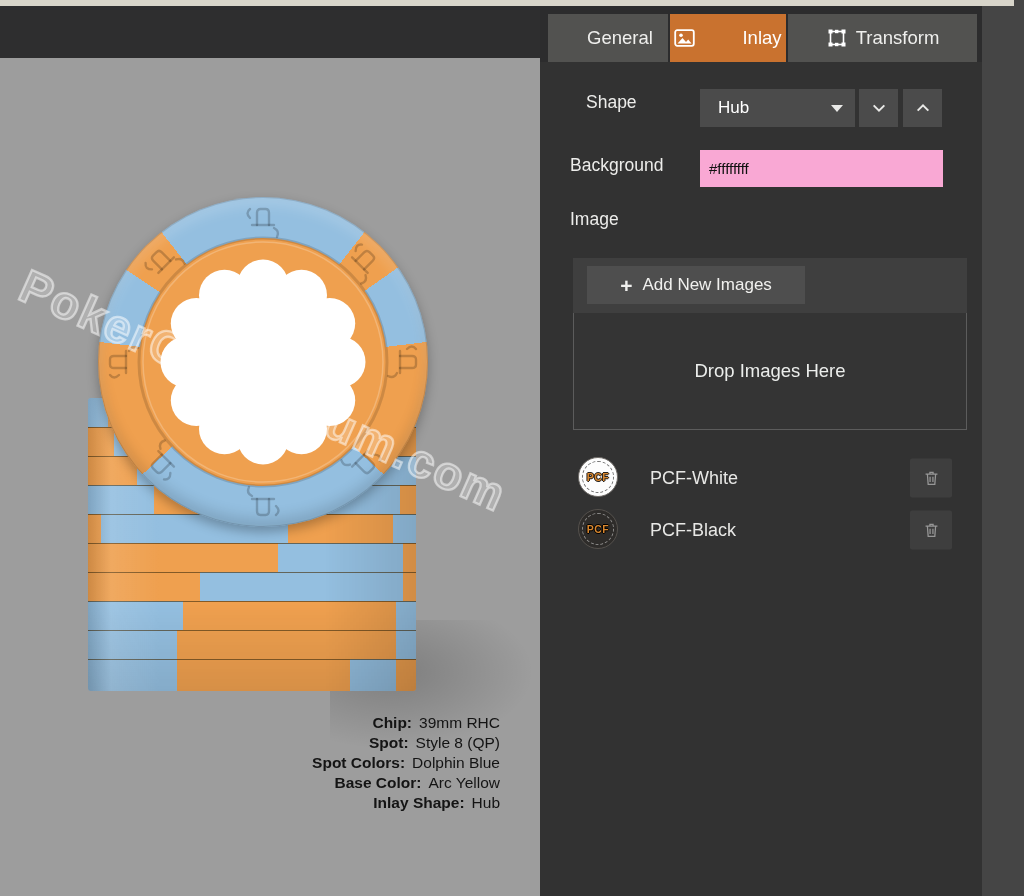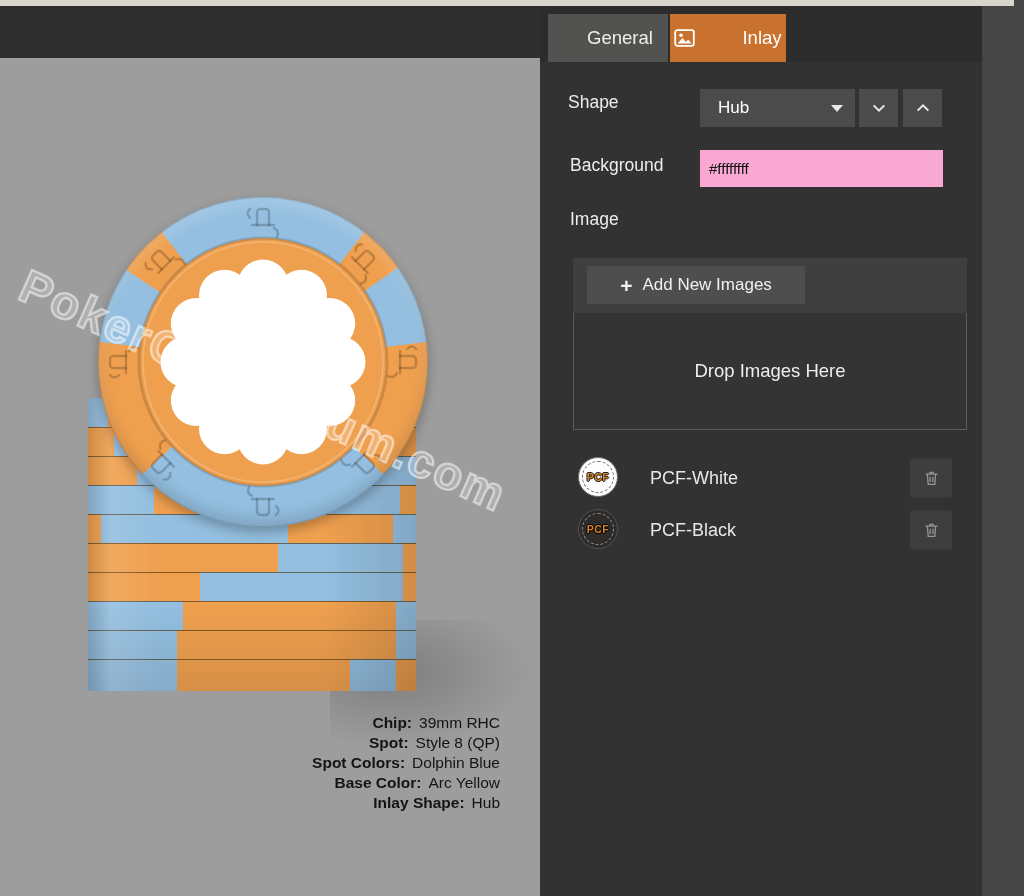--- a/index.html
+++ b/index.html
@@ -164,23 +164,37 @@
       <span>General</span>
     </div>
     <div class="tab active" style="left:130px;width:116px;gap:47px;">
       <svg width="21" height="18" viewBox="0 0 21 18">
         <rect x="1.2" y="1.2" width="18.6" height="15.6" rx="2" fill="none" stroke="#fff" stroke-width="1.8"></rect>
         <circle cx="7" cy="6.3" r="1.8" fill="#fff"></circle>
         <path d="M3.5 14.5 L8.5 9 L12 13 L14.2 10.6 L17.5 14.5 Z" fill="#fff"></path>
       </svg>
       <span>Inlay</span>
     </div>
-  </div>
-
-  <div class="abs plabel" style="left:28px;top:92px;">Shape</div>
+    <div class="tab" style="left:248px;width:189px;">
+      <svg width="22" height="22" viewBox="0 0 22 22">
+        <rect x="4.5" y="4.5" width="13" height="13" fill="none" stroke="#fff" stroke-width="1.6"></rect>
+        <g fill="#fff">
+          <rect x="2.5" y="2.5" width="4" height="4"></rect>
+            <rect x="15.5" y="2.5" width="4" height="4"></rect>
+          <rect x="2.5" y="15.5" width="4" height="4"></rect>
+            <rect x="15.5" y="15.5" width="4" height="4"></rect>
+          <rect x="9" y="2.8" width="3.4" height="3.4"></rect>
+            <rect x="9" y="15.8" width="3.4" height="3.4"></rect>
+        </g>
+      </svg>
+      <span>Transform</span>
+    </div>
+  </div>
+
+  <div class="abs plabel" style="left:46px;top:92px;">Shape</div>
   <div class="abs select">
     <span>Hub</span>
     <i class="caret"></i>
   </div>
   <button class="sqbtn" style="left:319px;">
     <svg width="18" height="16" viewBox="0 0 20 18">
         <polyline points="4,6 10,12 16,6" fill="none" stroke="#e9e9e7" stroke-width="2.2"></polyline>
       </svg>
   </button>
   <button class="sqbtn" style="left:363px;">

